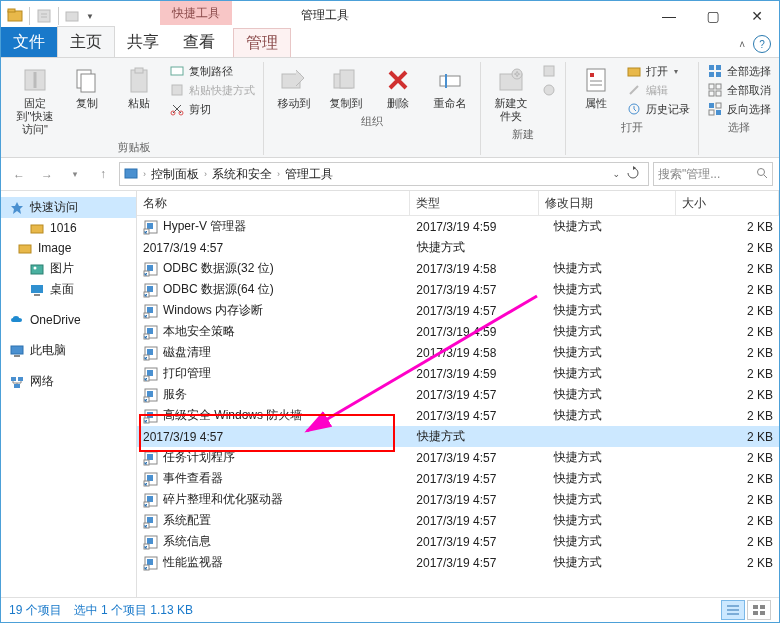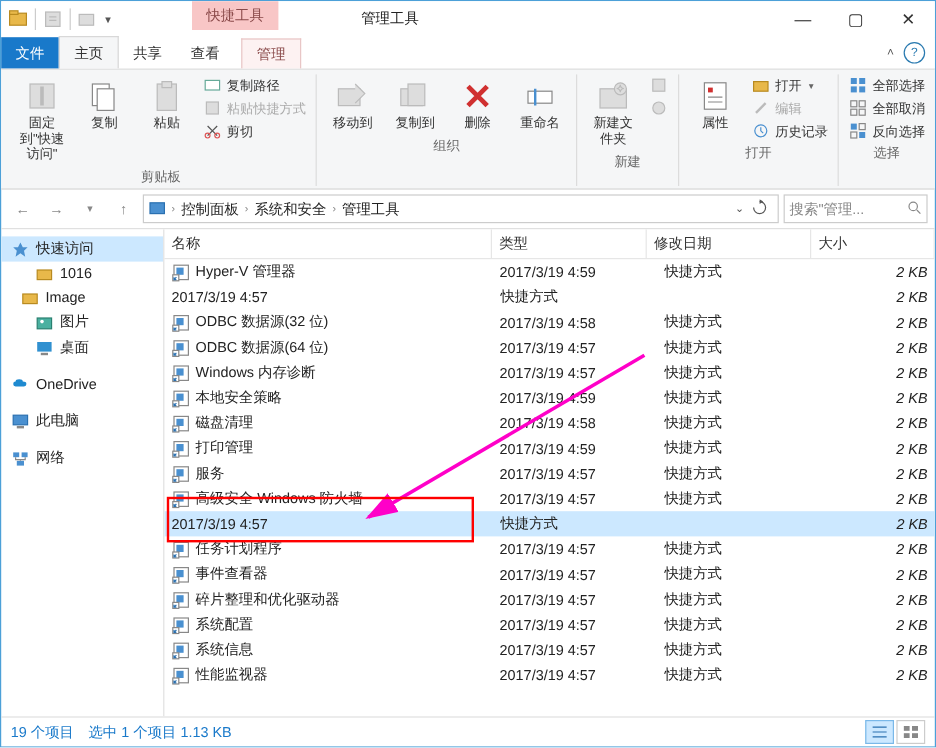--- a/index.html
+++ b/index.html
@@ -10,21 +10,21 @@
   .titlebar .qat .qicon{width:16px;height:16px;display:flex;align-items:center;justify-content:center;color:#4a7ca8;}
   .titlebar .qat .sep{width:1px;height:18px;background:#ccc;margin:0 2px;}
   .titlebar .qat .drop{font-size:8px;color:#555;margin-left:1px;}
   .titlebar .contextual{height:100%;display:flex;align-items:flex-start;}
   .titlebar .ctxtab{background:#f8c6c6;color:#8a4a4a;padding:4px 12px 3px;font-size:12px;margin-left:60px;}
   .titlebar .wtitle{position:absolute;left:300px;top:6px;font-size:12px;color:#222;}
   .titlebar .wincontrols{margin-left:auto;display:flex;}
   .titlebar .wincontrols .wc{width:44px;display:flex;align-items:center;justify-content:center;color:#333;font-size:14px;}
   
   .ribbon-tabs{height:26px;display:flex;align-items:flex-end;background:#fff;position:relative;}
-  .ribbon-tabs .tab{padding:5px 12px 4px;font-size:12px;color:#333;margin-top:24px;}
+  .ribbon-tabs .tab{padding:5px 12px 4px;font-size:16px;color:#333;margin-top:24px;}
   .ribbon-tabs .tab.file{background:#1979ca;color:#fff;}
   .ribbon-tabs .tab.active{background:#f5f6f7;border:1px solid #d8d8d8;border-bottom:none;}
   .ribbon-tabs .ctx{color:#8a4a4a;background:#fdf2f2;border:1px solid #e8c6c6;border-bottom:none;padding:4px 12px 3px;margin-left:6px;}
   .ribbon-tabs .right{position:absolute;right:8px;top:4px;display:flex;gap:8px;align-items:center;color:#555;font-size:10px;}
   .ribbon-tabs .right .help{width:16px;height:16px;border-radius:50%;border:1px solid #2a7ab0;color:#2a7ab0;display:flex;align-items:center;justify-content:center;}
   
   .ribbon{background:#f5f6f7;border-top:1px solid #d8d8d8;border-bottom:1px solid #d8d8d8;display:flex;padding:4px 4px 2px;}
   .rgroup{border-right:1px solid #dcdcdc;padding:0 6px;display:flex;flex-direction:column;align-items:center;}
   .rgroup-body{display:flex;align-items:flex-start;gap:4px;}
   .rgroup-label{font-size:11px;color:#666;margin-top:2px;text-align:center;}
@@ -52,21 +52,21 @@
   .nav .item .nic{width:16px;height:16px;display:flex;align-items:center;justify-content:center;}
   .nav .grouptop{padding-left:8px;}
   .filepane{flex:1;display:flex;flex-direction:column;position:relative;}
   .cols{height:24px;border-bottom:1px solid #e6e6e6;display:flex;align-items:center;position:relative;}
   .cols .col{border-right:1px solid #e6e6e6;height:100%;display:flex;align-items:center;padding:0 6px;font-size:12px;color:#333;}
   .list{flex:1;overflow:auto;}
   .row{display:flex;align-items:center;height:21px;font-size:12px;color:#222;justify-content:space-between;}
   .row.selected{background:#cce8ff;}
   .cell{padding:0 6px;white-space:nowrap;overflow:hidden;text-overflow:ellipsis;}
   .cell.name{display:flex;align-items:center;gap:4px;}
-  .cell.size{text-align:right;font-style:italic;}
+  .cell.size{text-align:right;}
   .fic{width:16px;height:16px;display:flex;align-items:center;justify-content:center;flex-shrink:0;}
   
   .anno-arrow{position:absolute;pointer-events:none;}
   .anno-box{position:absolute;border:2px solid #ff0000;pointer-events:none;}
   
   .status{height:24px;border-top:1px solid #e0e0e0;display:flex;align-items:center;padding:0 8px;font-size:12px;color:#1979ca;gap:12px;}
   .status .views{margin-left:auto;display:flex;gap:2px;}
   .status .vb{width:22px;height:18px;border:1px solid #ccc;display:flex;align-items:center;justify-content:center;color:#666;}
   .status .vb.active{background:#cce8ff;border-color:#7ab8e8;}
 </style>

